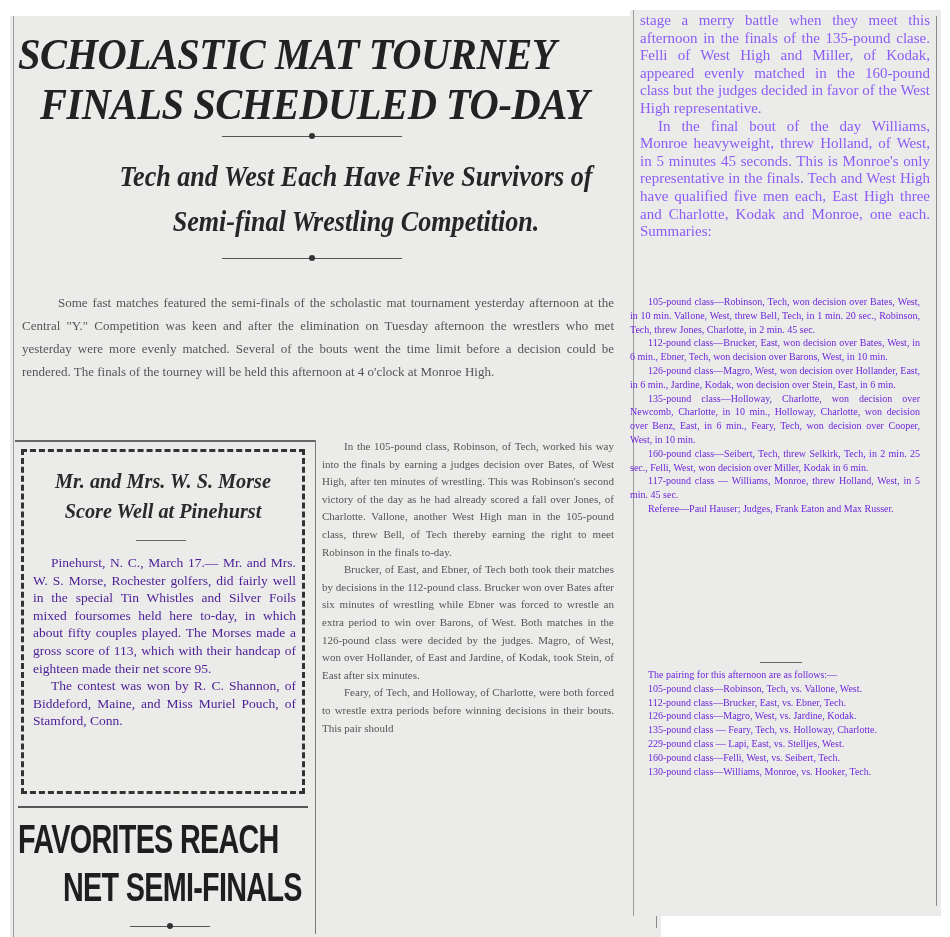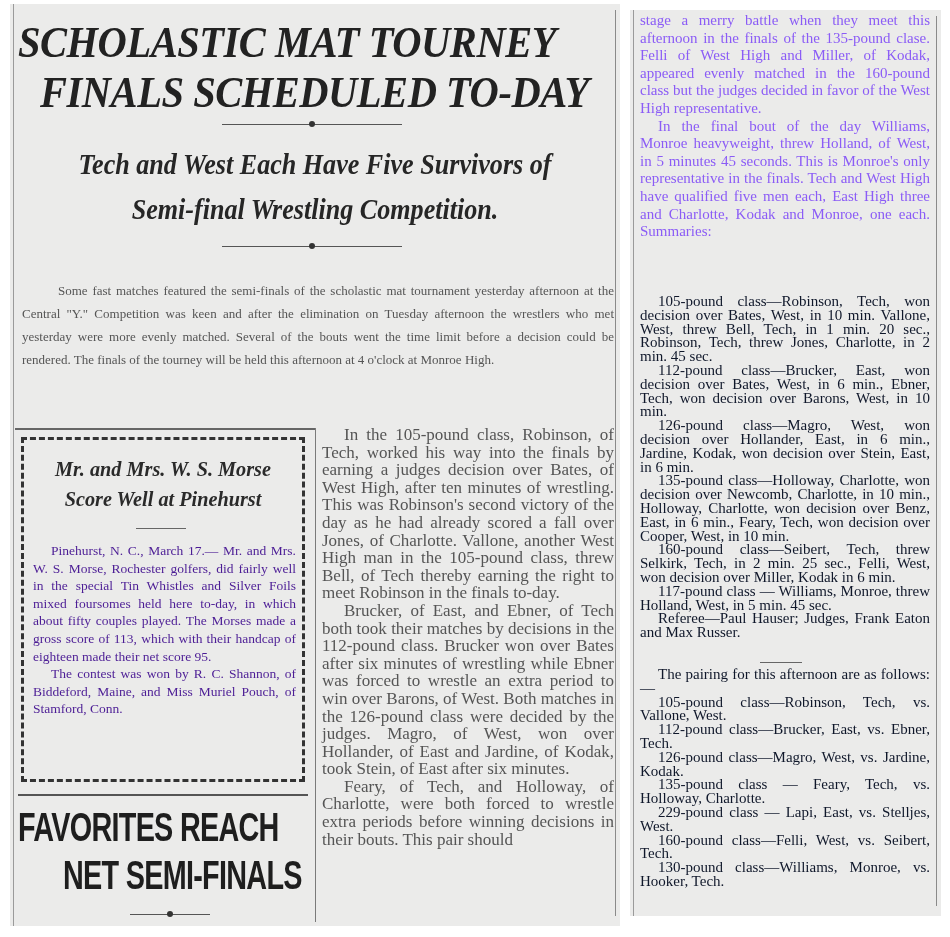--- a/index.html
+++ b/index.html
@@ -3,21 +3,21 @@
 <meta charset="utf-8">
 <style>
   html, body { margin: 0; padding: 0; background: #ffffff; }
   body { width: 950px; height: 937px; position: relative; overflow: hidden; }
   .clip {
     position: absolute;
     background: #ebebea;
     color: #3a3a3a;
     font-family: "Liberation Serif", "DejaVu Serif", serif;
   }
-  #left { left: 10px; top: 4px; width: 610px; height: 922px; }
+  #left { left: 10px; top: 16px; width: 610px; height: 922px; padding-left: 41px; }
   #right { left: 630px; top: 10px; width: 311px; height: 906px; }
   .vrule-l { position: absolute; left: 3px; top: 0; bottom: 0; border-left: 1px solid #9a9a9a; }
   .vrule-r { position: absolute; right: 4px; top: 6px; bottom: 10px; border-left: 1px solid #8a8a8a; }
 
   .h1 {
     position: absolute; left: 8px; width: 600px;
     font-family: "Liberation Serif", serif; font-style: italic; font-weight: bold;
     font-size: 44px; line-height: 50px; color: #222; letter-spacing: -0.5px;
     transform: scaleX(0.92); transform-origin: left top;
     white-space: nowrap;
@@ -67,32 +67,32 @@
   .h3 {
     position: absolute; font-family: "Liberation Sans", sans-serif; font-weight: bold;
     font-size: 40px; line-height: 46px; color: #1e1e1e; white-space: nowrap;
     transform: scaleX(0.72); transform-origin: left top; letter-spacing: -1px;
   }
   .h3.a { left: 8px; top: 800px; }
   .h3.b { left: 53px; top: 848px; }
 
   .col-mid {
     position: absolute; left: 312px; top: 422px; width: 292px;
-    font-size: 17px; line-height: 17.6px; text-align: justify; color: #555;
+    font-size: 11px; line-height: 17.6px; text-align: justify; color: #555;
   }
   .col-mid p { margin: 0; text-indent: 22px; }
 
   .col-right {
     position: absolute; left: 10px; top: 2px; width: 290px;
     font-size: 15px; line-height: 17.6px; text-align: justify; color: #8b5cf6;
   }
   .col-right p { margin: 0; text-indent: 18px; }
   .sum {
-    position: absolute; left: 10px; width: 290px;
-    font-size: 15px; line-height: 13.8px; text-align: justify; color: #0f172a;
+    position: absolute; left: 0; width: 290px;
+    font-size: 10px; line-height: 13.8px; text-align: justify; color: #6d28d9;
   }
   .sum p { margin: 0; text-indent: 18px; }
 </style>
 </head>
 <body>
 
 <div id="left" class="clip">
   <div class="vrule-l"></div>
   <div class="vrule-r"></div>
 

